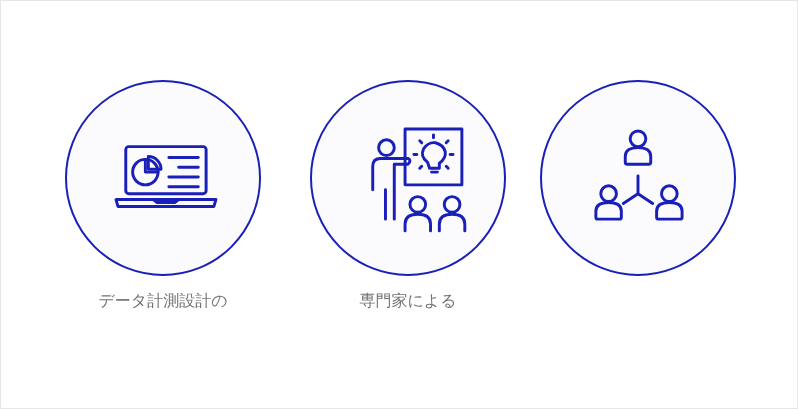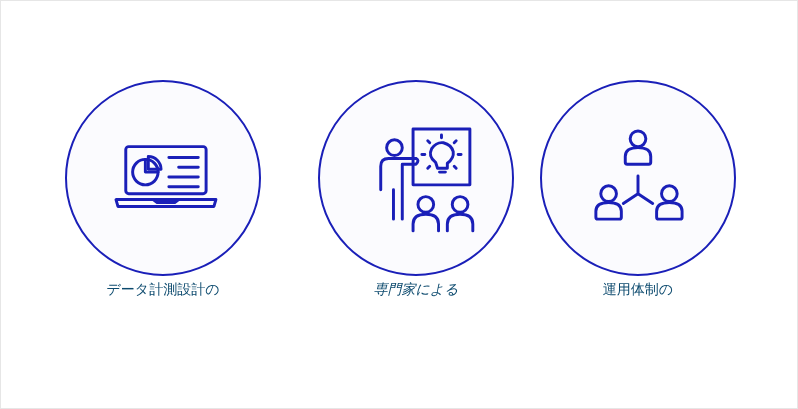--- a/index.html
+++ b/index.html
@@ -1,21 +1,21 @@
 <!DOCTYPE html>
 <html><head>
 <meta charset="utf-8">
 <style>
   html, body { margin:0; padding:0; }
   body { width:798px; height:409px; background:#ffffff; position:relative; overflow:hidden; font-family:"DejaVu Sans", sans-serif; }
   .frame { position:absolute; left:0; top:0; width:796px; height:407px; border:1px solid #e6e6e6; }
   .item { position:absolute; top:80px; width:200px; }
   .circle { width:196px; height:196px; border:2.5px solid #1a1fb8; border-radius:50%; background:#fbfbfe; box-sizing:border-box; position:relative; margin:0 auto; }
   .circle svg { position:absolute; left:0; top:0; width:100%; height:100%; }
-  .label { text-align:center; font-size:14px; line-height:26px; color:#0c4a6e; }
+  .label { margin-top:12px; text-align:center; font-size:16px; line-height:26px; color:#737373; }
   .label span { display:block; }
 </style>
 </head>
 <body>
 
 <div class="frame"></div>
 
 <div class="item" style="left:63px;">
   <div class="circle">
     <svg viewBox="0 0 196 196" fill="none" stroke="#1a1fb8" stroke-width="3" stroke-linecap="round" stroke-linejoin="round">
@@ -26,21 +26,21 @@
       <path d="M80 79 V92 H93"></path>
       <path d="M83 76 A13 13 0 0 1 96 89 H83 Z"></path>
       <path d="M104 77 H134 M114 87 H134 M104 97 H134 M104 107 H134"></path>
     </svg>
   </div>
   <div class="label">
     <span>データ計測設計の</span>
   </div>
 </div>
 
-<div class="item" style="left:316px;font-style:italic;">
+<div class="item" style="left:308px;">
   <div class="circle">
     <svg viewBox="0 0 196 196" fill="none" stroke="#1a1fb8" stroke-width="3" stroke-linecap="round" stroke-linejoin="round">
       <rect x="95" y="48" width="58" height="57"></rect>
       <circle cx="76" cy="67" r="8"></circle>
       <path d="M62 110 V86 Q62 78 70 78 H98 Q102 80 98 84 H84 V140 M75 110 V140"></path>
       <path d="M118 82 Q110 76 114 68 Q119 61 126 62 Q134 64 136 71 Q137 78 130 83 V88 H120 Z"></path>
       <path d="M122 92 H128"></path>
       <path d="M124 54 V57 M110 60 L112 62 M139 60 L137 62 M104 74 H107 M141 74 H144 M110 88 L112 86 M139 88 L137 86"></path>
       <circle cx="108" cy="125" r="8"></circle>
       <path d="M95 152 V145 Q95 135 108 135 Q121 135 121 145 V152"></path>
@@ -59,15 +59,14 @@
       <circle cx="98" cy="58" r="8"></circle>
       <path d="M85 82 V76 Q85 67 98 67 Q111 67 111 76 V82 Q111 84 109 84 H87 Q85 84 85 82 Z"></path>
       <path d="M98 96 V114 L83 124 M98 114 L113 124"></path>
       <circle cx="68" cy="114" r="8"></circle>
       <path d="M55 138 V132 Q55 123 68 123 Q81 123 81 132 V138 Q81 140 79 140 H57 Q55 140 55 138 Z"></path>
       <circle cx="130" cy="114" r="8"></circle>
       <path d="M117 138 V132 Q117 123 130 123 Q143 123 143 132 V138 Q143 140 141 140 H119 Q117 140 117 138 Z"></path>
     </svg>
   </div>
   <div class="label">
-    <span>運用体制の</span>
   </div>
 </div>
 
 </body></html>

